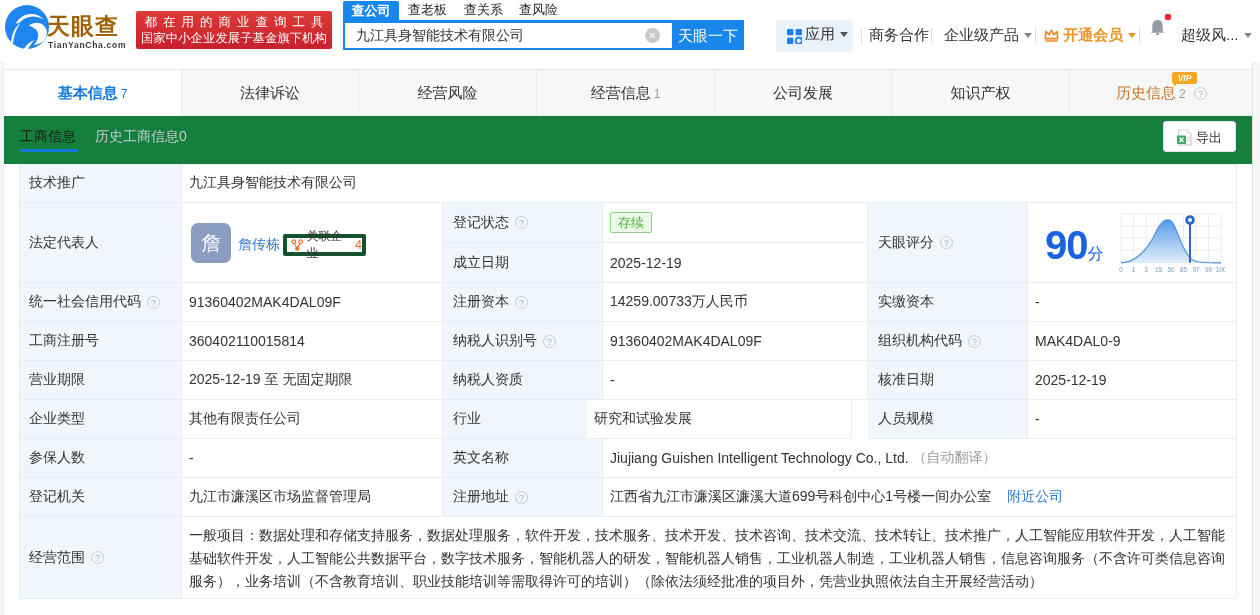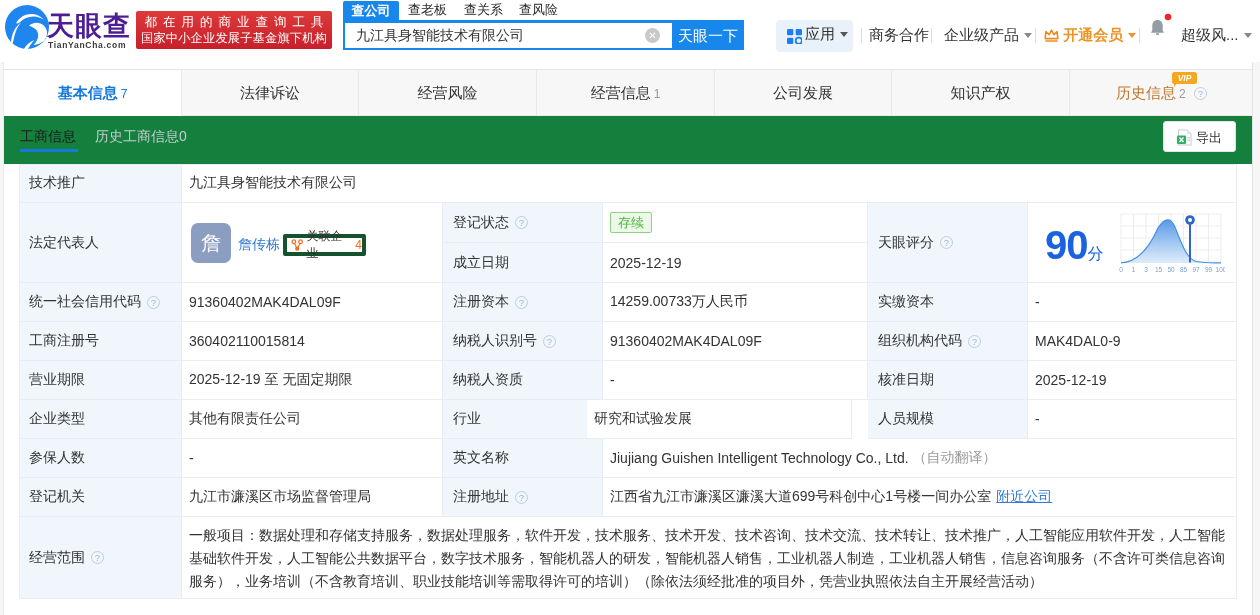--- a/index.html
+++ b/index.html
@@ -3,21 +3,21 @@
 <meta charset="utf-8">
 <title>工商信息</title>
 <style>
 *{margin:0;padding:0;box-sizing:border-box;}
 html,body{width:1260px;height:615px;overflow:hidden;background:#fff;
   font-family:"Liberation Sans",sans-serif;color:#333;}
 .abs{position:absolute;}
 
 #header{position:absolute;left:0;top:0;width:1260px;height:62px;background:#fff;}
 #logoc{position:absolute;left:5px;top:5px;}
-#tyc{position:absolute;left:47px;top:14px;font-size:27px;line-height:25px;font-weight:bold;color:#4c1d95;letter-spacing:1px;}
+#tyc{position:absolute;left:47px;top:14px;font-size:23px;line-height:25px;font-weight:bold;color:#a16207;letter-spacing:1px;}
 #tycen{position:absolute;left:48px;top:42px;font-size:8.5px;line-height:7px;font-weight:bold;color:#3b3b3b;letter-spacing:0.7px;}
 #redbadge{position:absolute;left:136px;top:11px;width:196px;height:38px;border-radius:2px;
   background:linear-gradient(180deg,#dd3a3a 0%,#c6202b 100%);color:#fff;text-align:center;}
 #redbadge .l1{margin-top:4px;font-size:12.5px;letter-spacing:6px;text-indent:6px;line-height:15.5px;white-space:nowrap;}
 #redbadge .l2{font-size:12.3px;letter-spacing:0.1px;line-height:15.5px;white-space:nowrap;}
 
 #search{position:absolute;left:343px;top:1px;width:401px;}
 .stab{position:absolute;top:0;height:19px;line-height:18px;font-size:13px;color:#2a2a2a;}
 #stabsel{position:absolute;left:0;top:0;width:56px;height:19px;background:#1787ec;color:#fff;
   font-size:13px;font-weight:bold;text-align:center;line-height:19px;border-radius:2px 2px 0 0;}
@@ -232,21 +232,21 @@
   <div class="cell val" style="left:1009px;top:236px;width:209px;height:39px;">-</div>
 
   <div class="cell lbl" style="left:0;top:275px;width:163px;height:39px;">参保人数</div>
   <div class="cell val" style="left:163px;top:275px;width:261px;height:39px;">-</div>
   <div class="cell lbl" style="left:424px;top:275px;width:160px;height:39px;">英文名称</div>
   <div class="cell val" style="left:584px;top:275px;width:634px;height:39px;">Jiujiang Guishen Intelligent Technology Co., Ltd.<span class="gray" style="margin-left:4px;">（自动翻译）</span></div>
 
   <div class="cell lbl" style="left:0;top:314px;width:163px;height:39px;">登记机关</div>
   <div class="cell val" style="left:163px;top:314px;width:261px;height:39px;">九江市濂溪区市场监督管理局</div>
   <div class="cell lbl" style="left:424px;top:314px;width:160px;height:39px;">注册地址<span class="qm">?</span></div>
-  <div class="cell val" style="left:584px;top:314px;width:634px;height:39px;">江西省九江市濂溪区濂溪大道699号科创中心1号楼一间办公室<span class="blue" style="margin-left:5px;text-decoration:underline;">附近公司</span></div>
+  <div class="cell val" style="left:584px;top:314px;width:634px;height:39px;">江西省九江市濂溪区濂溪大道699号科创中心1号楼一间办公室<span class="blue" style="margin-left:16px;">附近公司</span></div>
 
   <div class="cell lbl" style="left:0;top:353px;width:163px;height:82px;">经营范围<span class="qm">?</span></div>
   <div class="cell val" style="left:163px;top:353px;width:1055px;height:82px;align-items:flex-start;">
     <div style="padding:7px 10px 0 0;line-height:23px;">一般项目：数据处理和存储支持服务，数据处理服务，软件开发，技术服务、技术开发、技术咨询、技术交流、技术转让、技术推广，人工智能应用软件开发，人工智能基础软件开发，人工智能公共数据平台，数字技术服务，智能机器人的研发，智能机器人销售，工业机器人制造，工业机器人销售，信息咨询服务（不含许可类信息咨询服务），业务培训（不含教育培训、职业技能培训等需取得许可的培训）（除依法须经批准的项目外，凭营业执照依法自主开展经营活动）</div>
   </div>
   <div class="abs" style="left:0;top:0;width:1218px;height:435px;border:1px solid #e7edf3;border-right:none;border-bottom:none;pointer-events:none;"></div>
 </div>
 <div style="position:absolute;left:0;top:62px;width:3px;height:553px;background:#f6f6f6;"></div>
 <div style="position:absolute;left:3px;top:62px;width:1px;height:553px;background:#e9e9e9;"></div>
 <div id="sbar" style="position:absolute;left:1252px;top:62px;width:8px;height:553px;background:#f6f6f6;border-left:1px solid #e4e4e4;"></div>

